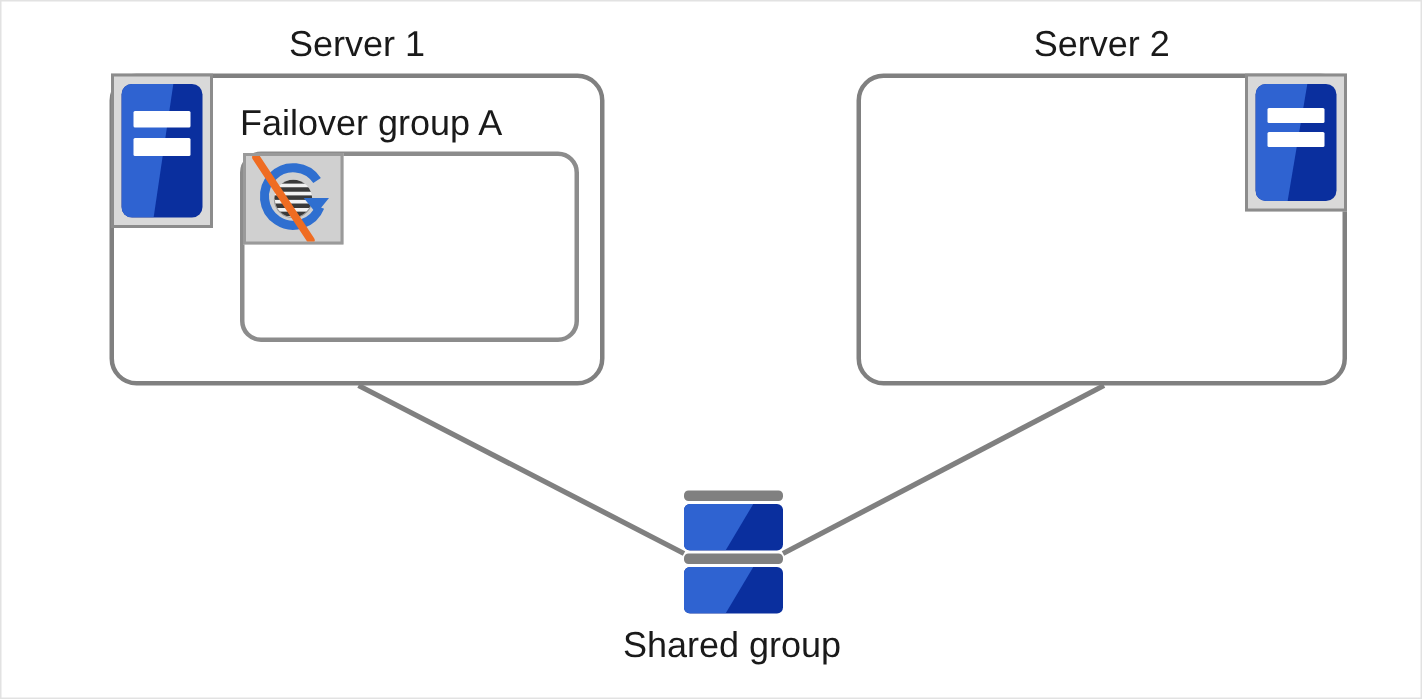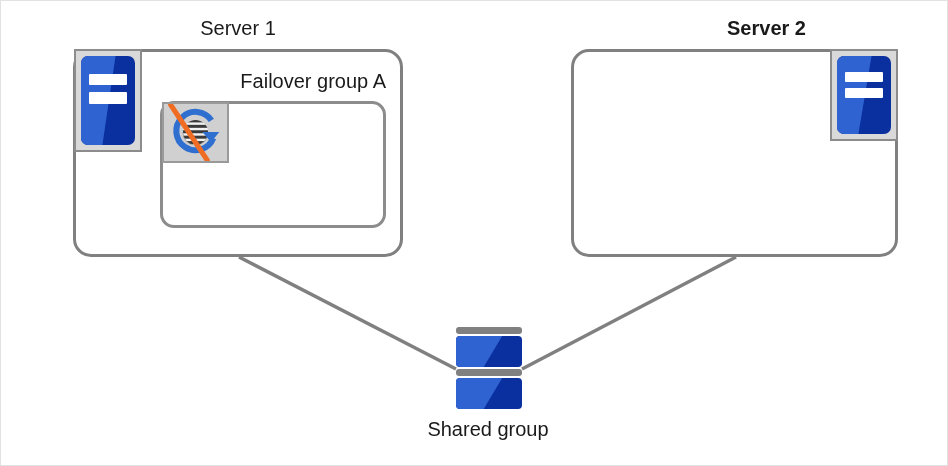--- a/index.html
+++ b/index.html
@@ -21,28 +21,28 @@
   }
   .svg-layer {
     position: absolute;
     left: 0;
     top: 0;
     width: 948px;
     height: 466px;
   }
   .caption {
     position: absolute;
-    font-size: 20px;
+    font-size: 24px;
     color: #1a1a1a;
     white-space: nowrap;
     line-height: 1;
   }
   #server1-title { left: 72px;  top: 17px;  width: 330px; text-align: center; }
-  #server2-title { left: 602px; top: 17px;  width: 327px; text-align: center; font-weight: bold; }
-  #fg-title      { left: 159px; top: 70px;  width: 226px; text-align: right; }
+  #server2-title { left: 570px; top: 17px;  width: 327px; text-align: center; }
+  #fg-title      { left: 159px; top: 70px;  width: 226px; text-align: left; }
   #disk-title    { left: 397px; top: 418px; width: 180px; text-align: center; }
 
   .server-box {
     position: absolute;
     border: 3px solid #808080;
     border-radius: 18px;
     background: #ffffff;
     box-sizing: border-box;
   }
   #server1-box { left: 72px;  top: 48px; width: 330px; height: 208px; }

